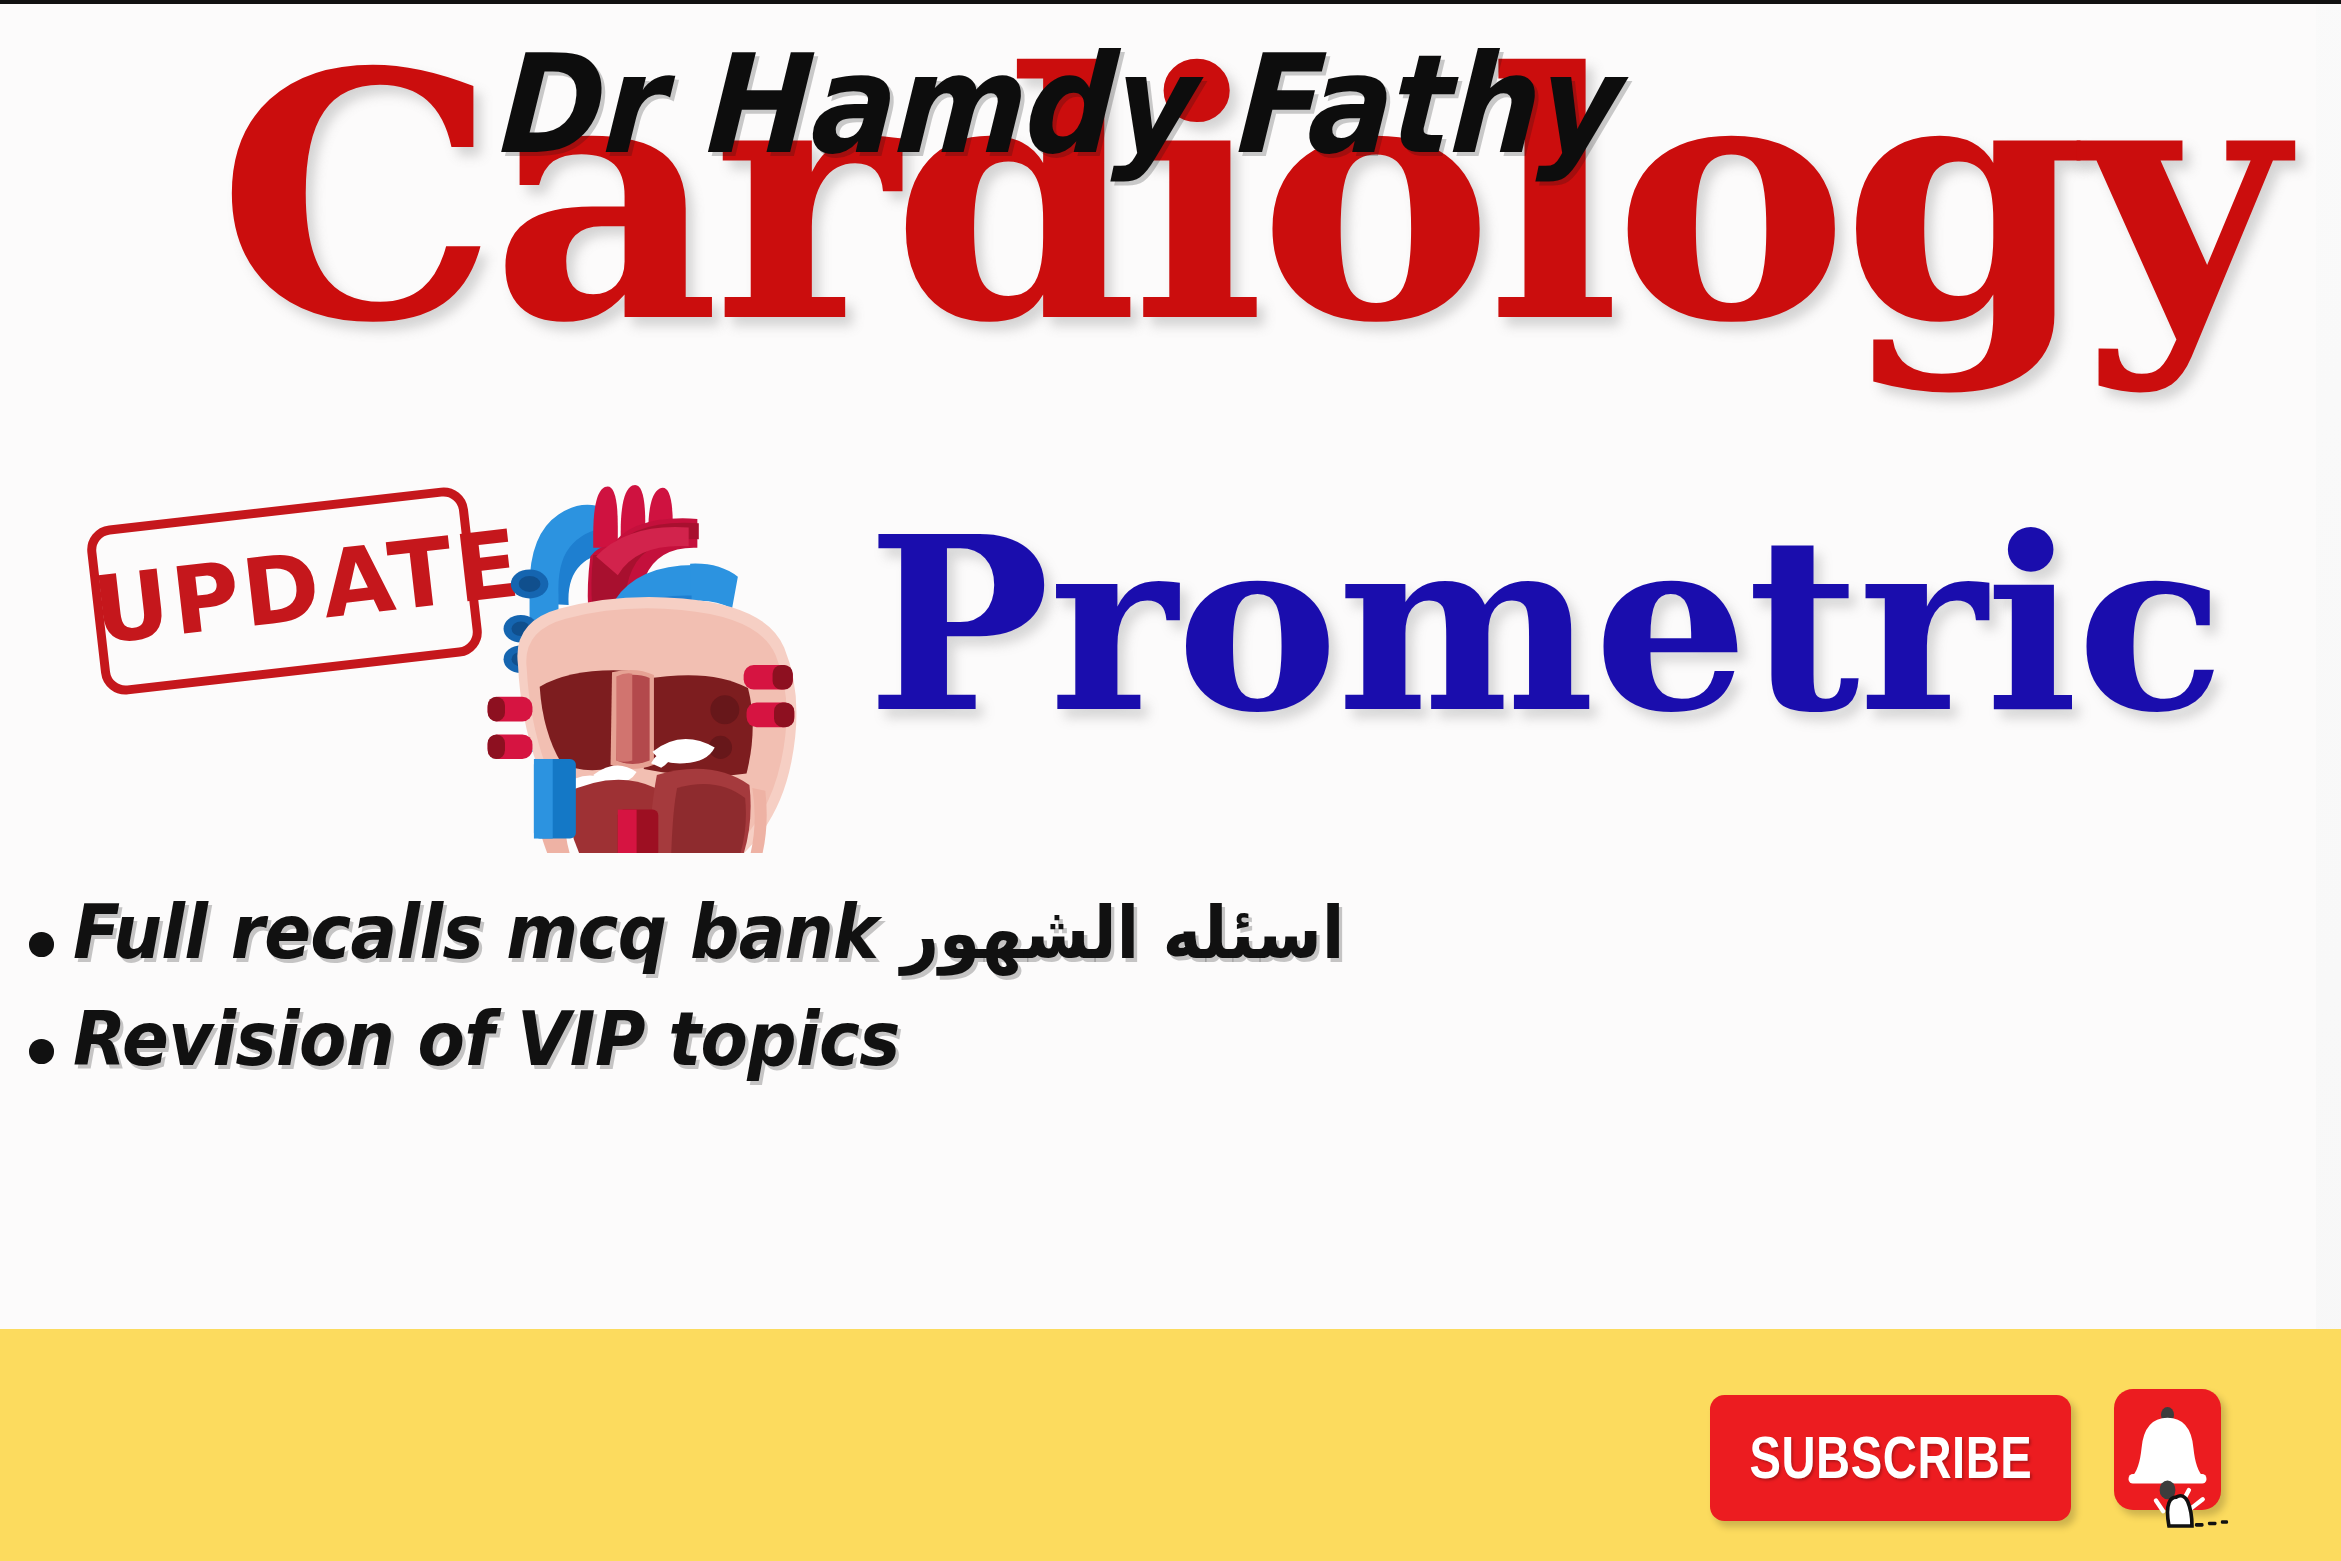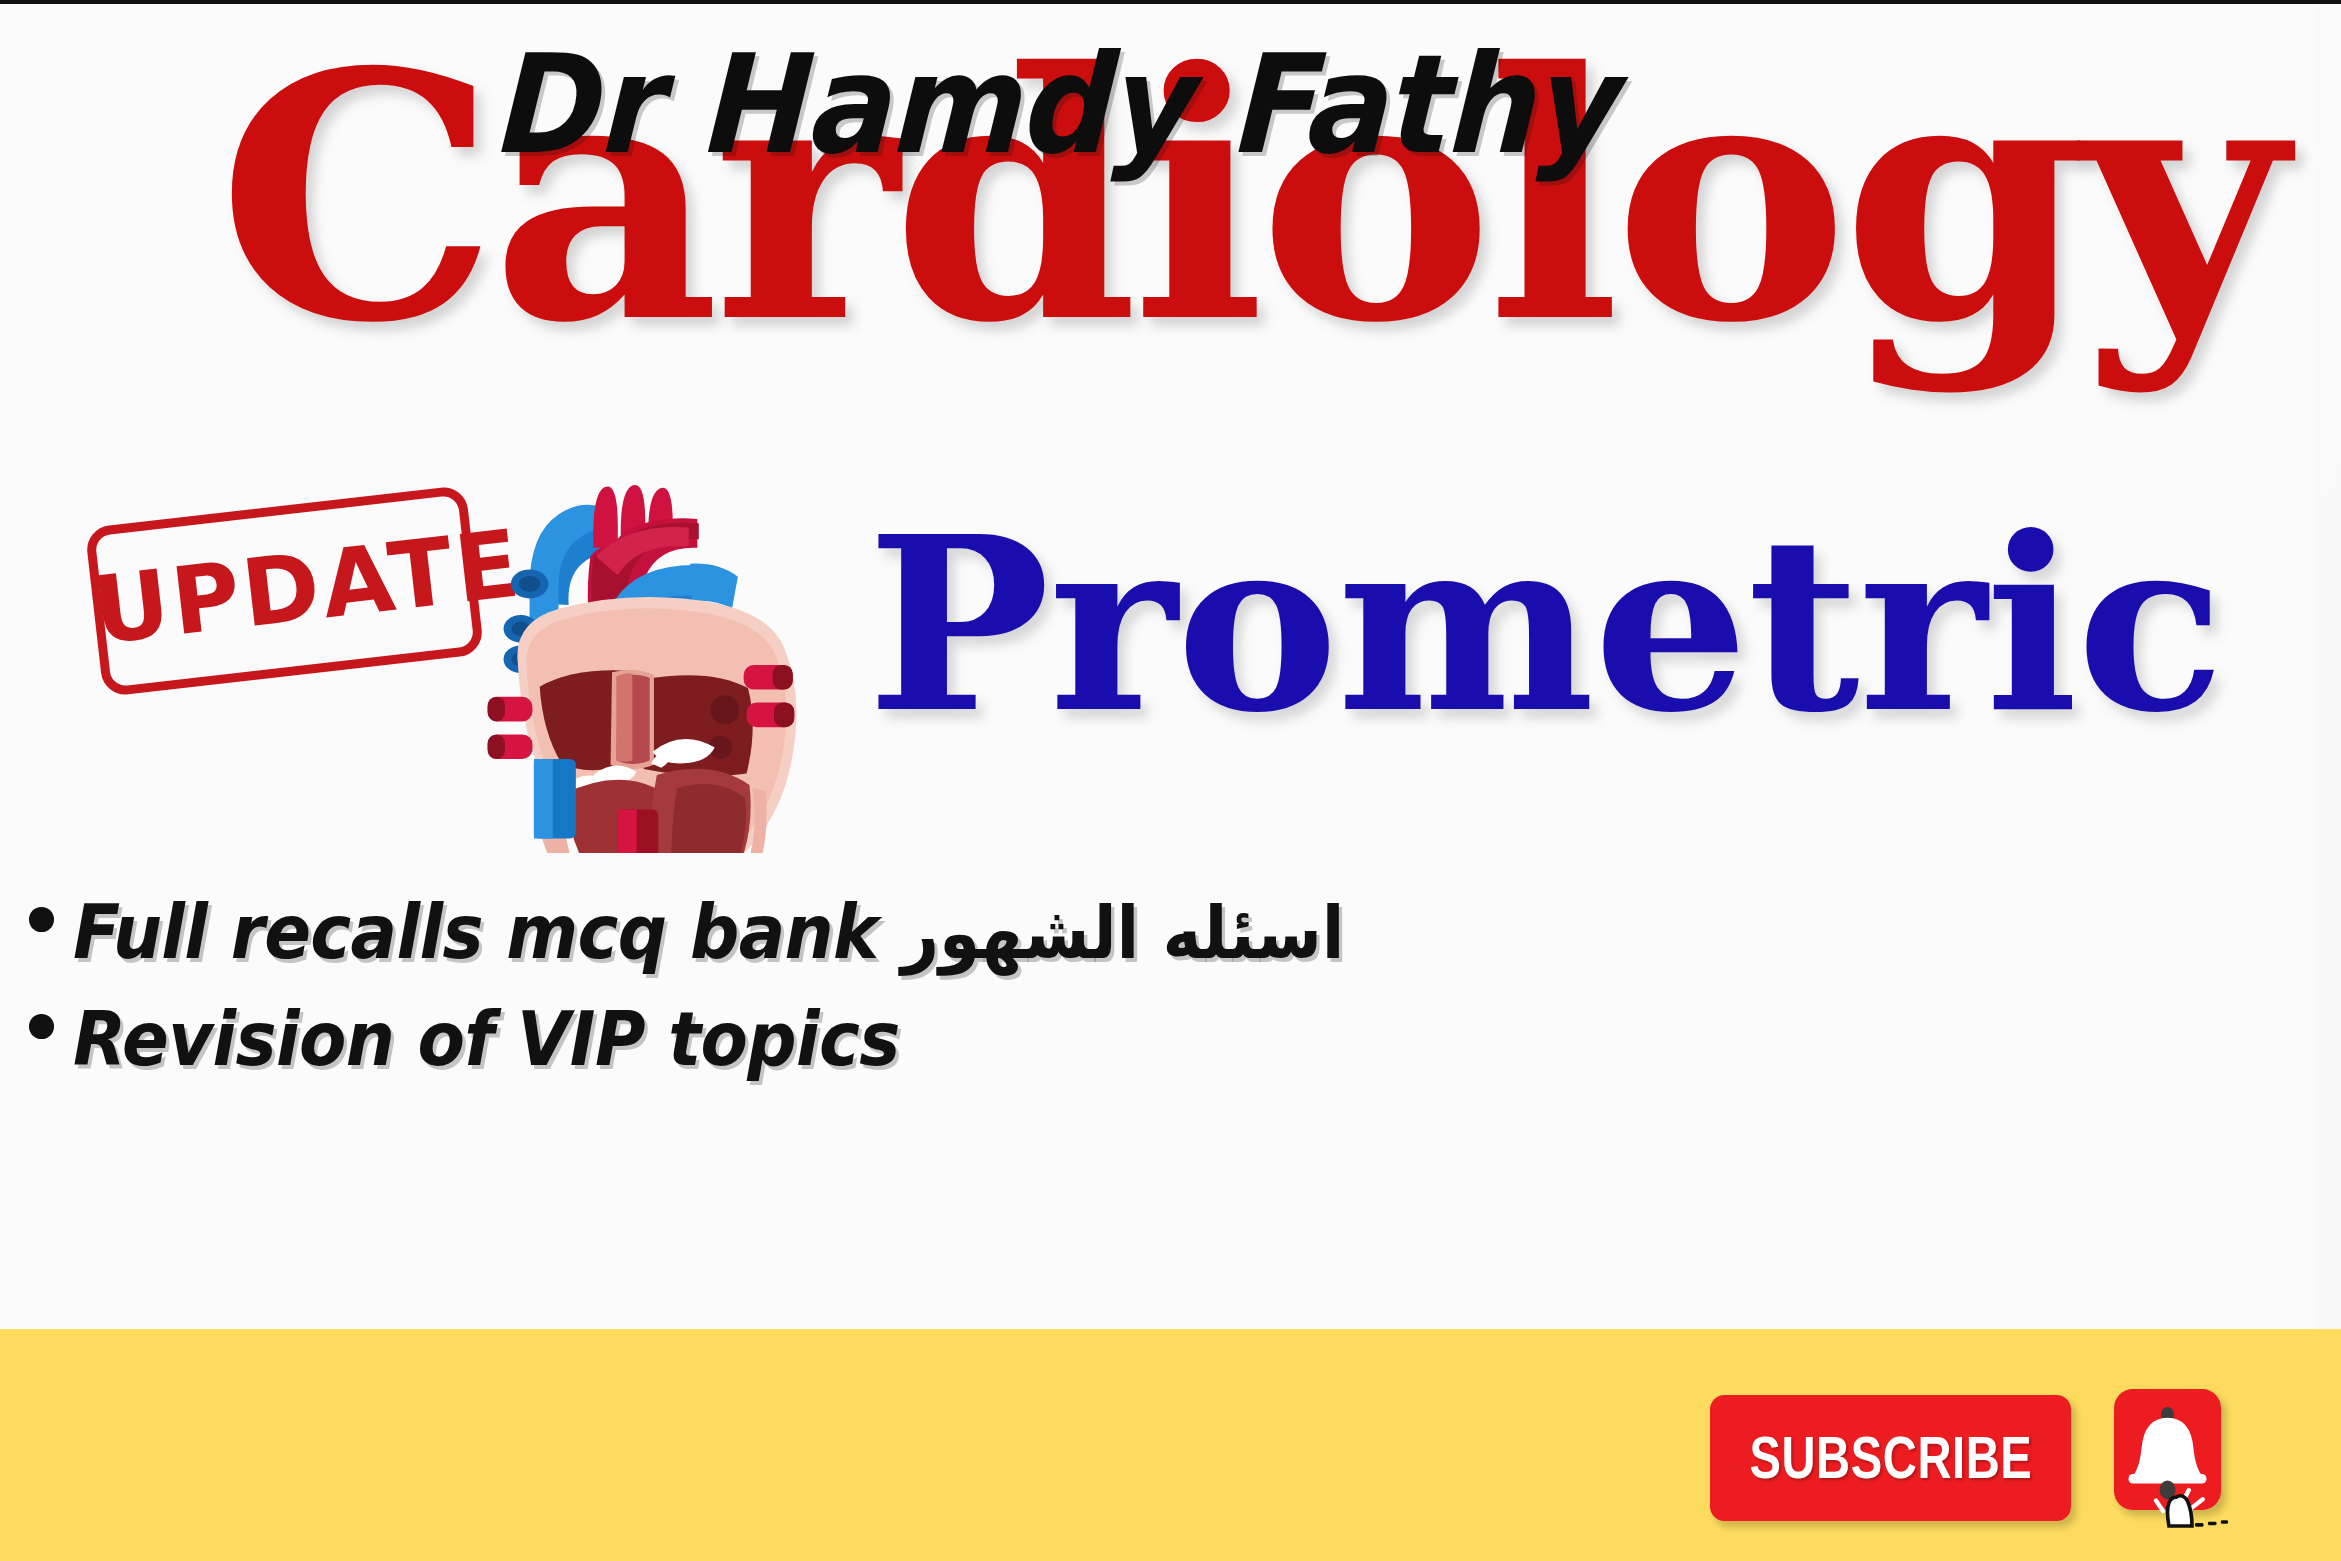--- a/index.html
+++ b/index.html
@@ -77,21 +77,21 @@
   .heart-wrap{
     position:absolute;left:473px;top:448px;width:333px;height:405px;
   }
   .heart-wrap svg{display:block;width:100%;height:100%;}
 
   
   .bullets{
     position:absolute;left:29px;top:895px;width:1301px;
   }
   .bullet-row{
-    display:flex;align-items:center;gap:19px;
+    display:flex;align-items:flex-end;gap:19px;
     margin-bottom:32px;
     white-space:nowrap;
   }
   .bullet-dot{
     width:24.6px;height:24.6px;border-radius:50%;
     background:#111111;flex:0 0 auto;
     transform:translateY(-13px);
   }
   .bullet-text{
     font-family:"DejaVu Sans", sans-serif;

